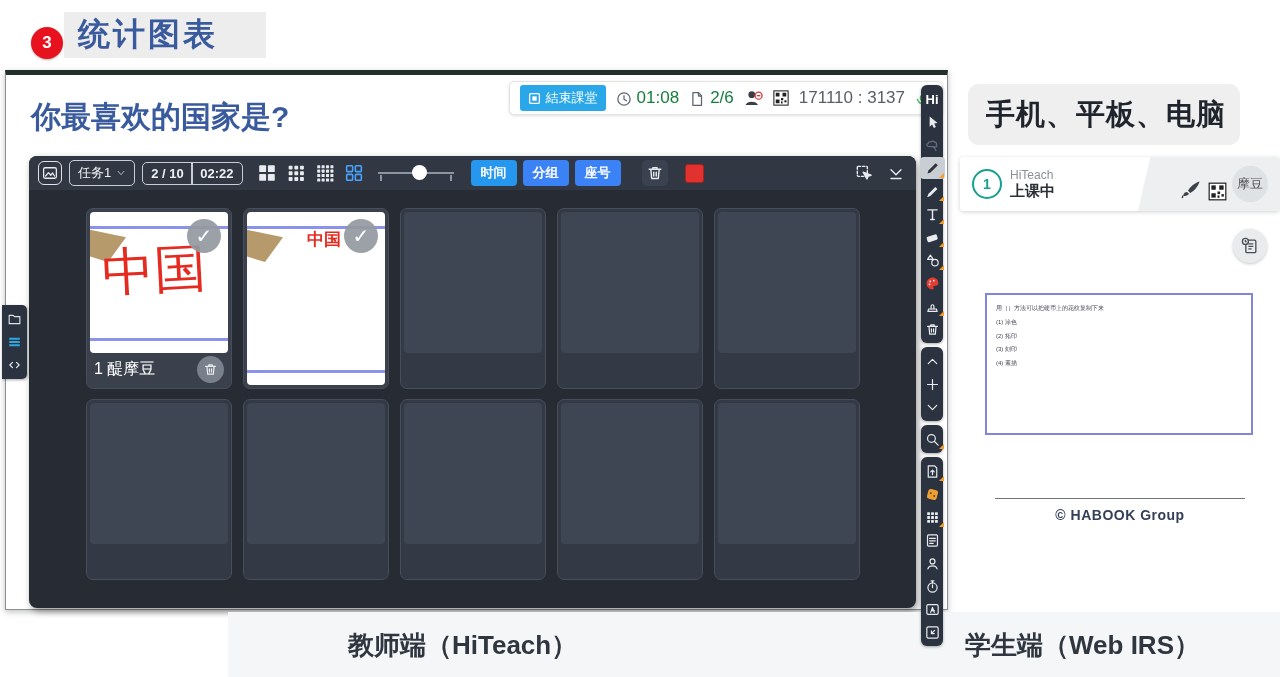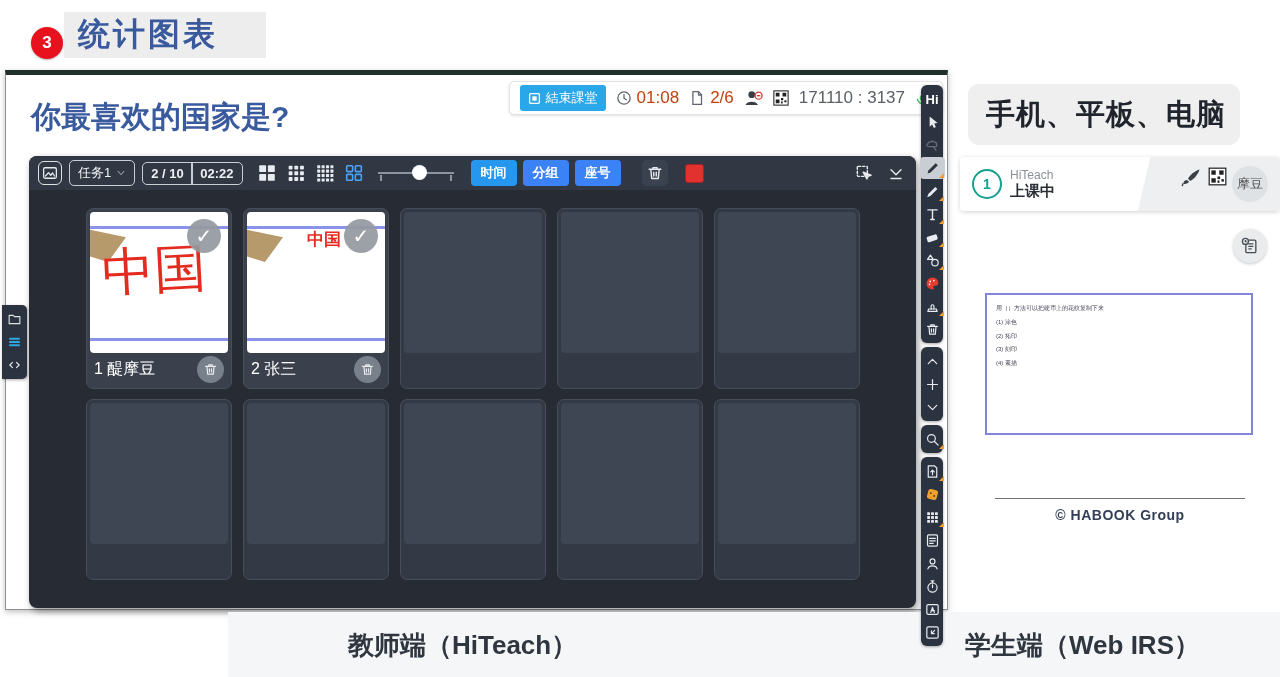--- a/index.html
+++ b/index.html
@@ -16,21 +16,21 @@
                  align-items:center;justify-content:center;z-index:3;box-shadow:0 1px 2px rgba(0,0,0,.3);}
 
   
   .window{position:absolute;left:5px;top:70px;width:941px;height:534px;background:#fff;
           border:1px solid #8b9094;border-top:5px solid #21302b;box-shadow:0 2px 6px rgba(0,0,0,.25);}
   .status-pill{position:absolute;top:6px;right:4px;height:32px;display:flex;align-items:center;gap:9px;
                background:#fff;border:1px solid #e3e3e3;border-radius:5px;padding:0 10px;
                box-shadow:0 1px 3px rgba(0,0,0,.12);}
   .end-class{display:flex;align-items:center;gap:5px;background:#2aa7e8;color:#fff;font-size:13px;
              border:none;border-radius:3px;padding:4px 8px;cursor:pointer;font-family:Liberation Sans, sans-serif;}
-  .sp-item{display:flex;align-items:center;gap:4px;color:#c2410c;font-size:17px;}
+  .sp-item{display:flex;align-items:flex-end;gap:4px;color:#15803d;font-size:17px;}
   .room-id{color:#5a6068;font-size:17px;}
   .ic12{width:13px;height:13px;}.ic18{width:18px;height:18px;}.ic20{width:20px;height:20px;}
   .question{position:absolute;left:25px;top:22px;font-size:30px;font-weight:bold;color:#3a5a9e;}
 
   
   .canvas{position:absolute;left:23px;top:81px;width:887px;height:452px;background:#262b34;
           border-radius:8px;box-shadow:2px 3px 7px rgba(0,0,0,.4);}
   .canvas-toolbar{display:flex;align-items:center;gap:7px;height:34px;background:#313844;
                   border-radius:8px 8px 0 0;padding:0 9px;}
   .tb-imgbtn{width:24px;height:24px;border:1.5px solid #dfe3e8;border-radius:6px;padding:2px;background:transparent;}
@@ -99,21 +99,21 @@
              display:flex;align-items:center;padding-left:18px;box-sizing:border-box;border-radius:11px;}
   .sp-header-text{font-size:29px;font-weight:bold;color:#20242c;letter-spacing:1px;}
   .device-bar{position:absolute;left:960px;top:157px;width:320px;height:54px;
               background:linear-gradient(103deg,#ffffff 57%,#edeff1 57.5%);border-radius:4px;
               box-shadow:0 1px 4px rgba(0,0,0,.18);display:flex;align-items:center;padding:0 12px;box-sizing:border-box;}
   .step-circle{width:26px;height:26px;border-radius:50%;border:2px solid #16a08f;color:#16a08f;
                font-size:14px;font-weight:bold;display:flex;align-items:center;justify-content:center;flex:none;}
   .app-info{margin-left:8px;display:flex;flex-direction:column;line-height:1.2;}
   .app-name{font-size:12px;color:#8a9097;}
   .app-status{font-size:15px;color:#2a2f36;font-weight:bold;}
-  .bar-icons{margin-left:auto;display:flex;align-items:flex-start;gap:4px;}
+  .bar-icons{margin-left:auto;display:flex;align-items:flex-end;gap:4px;}
   .brush-ic{width:24px;height:24px;}
   .qr-sm{width:21px;height:21px;}
   .avatar{width:36px;height:36px;border-radius:50%;background:#dfe2e5;color:#555;font-size:13px;
           display:flex;align-items:center;justify-content:center;flex:none;}
   .history-btn{position:absolute;left:1233px;top:229px;width:34px;height:34px;border-radius:50%;
                background:#e9ebed;border:none;box-shadow:0 1px 3px rgba(0,0,0,.22);padding:7px;}
   .worksheet{position:absolute;left:985px;top:293px;width:268px;height:142px;background:#fff;
              border:2px solid #8186d9;padding:7px 9px;box-sizing:border-box;font-size:6px;color:#445;
              line-height:2.3;overflow:hidden;}
   .ws-divider{position:absolute;left:995px;top:498px;width:250px;height:1px;background:#70757c;}
@@ -326,29 +326,20 @@
             </div>
           </div>
           <div class="card">
             <div class="card-img">
               <div class="wline t"></div>
               <div class="wline b"></div>
               <div class="wedge"></div>
               <div class="writing-typed">中国</div>
               <div class="checkmark">✓</div>
             </div>
-            <div class="card-label">
-              <span>2 张三</span>
-              <button class="card-trash">
-                <svg viewBox="0 0 24 24" fill="none" stroke="#e8ebef" stroke-width="1.7" stroke-linecap="round" stroke-linejoin="round">
-                  <path d="M5 7.5h14M9.5 7.5V5.5h5v2M7 7.5l1 11h8l1-11"></path>
-                  <path d="M10.5 11v4.5M13.5 11v4.5"></path>
-                </svg>
-              </button>
-            </div>
           </div>
           <div class="card empty">
             <div class="card-img"></div>
             <div class="card-label"></div>
           </div>
           <div class="card empty">
             <div class="card-img"></div>
             <div class="card-label"></div>
           </div>
           <div class="card empty">

